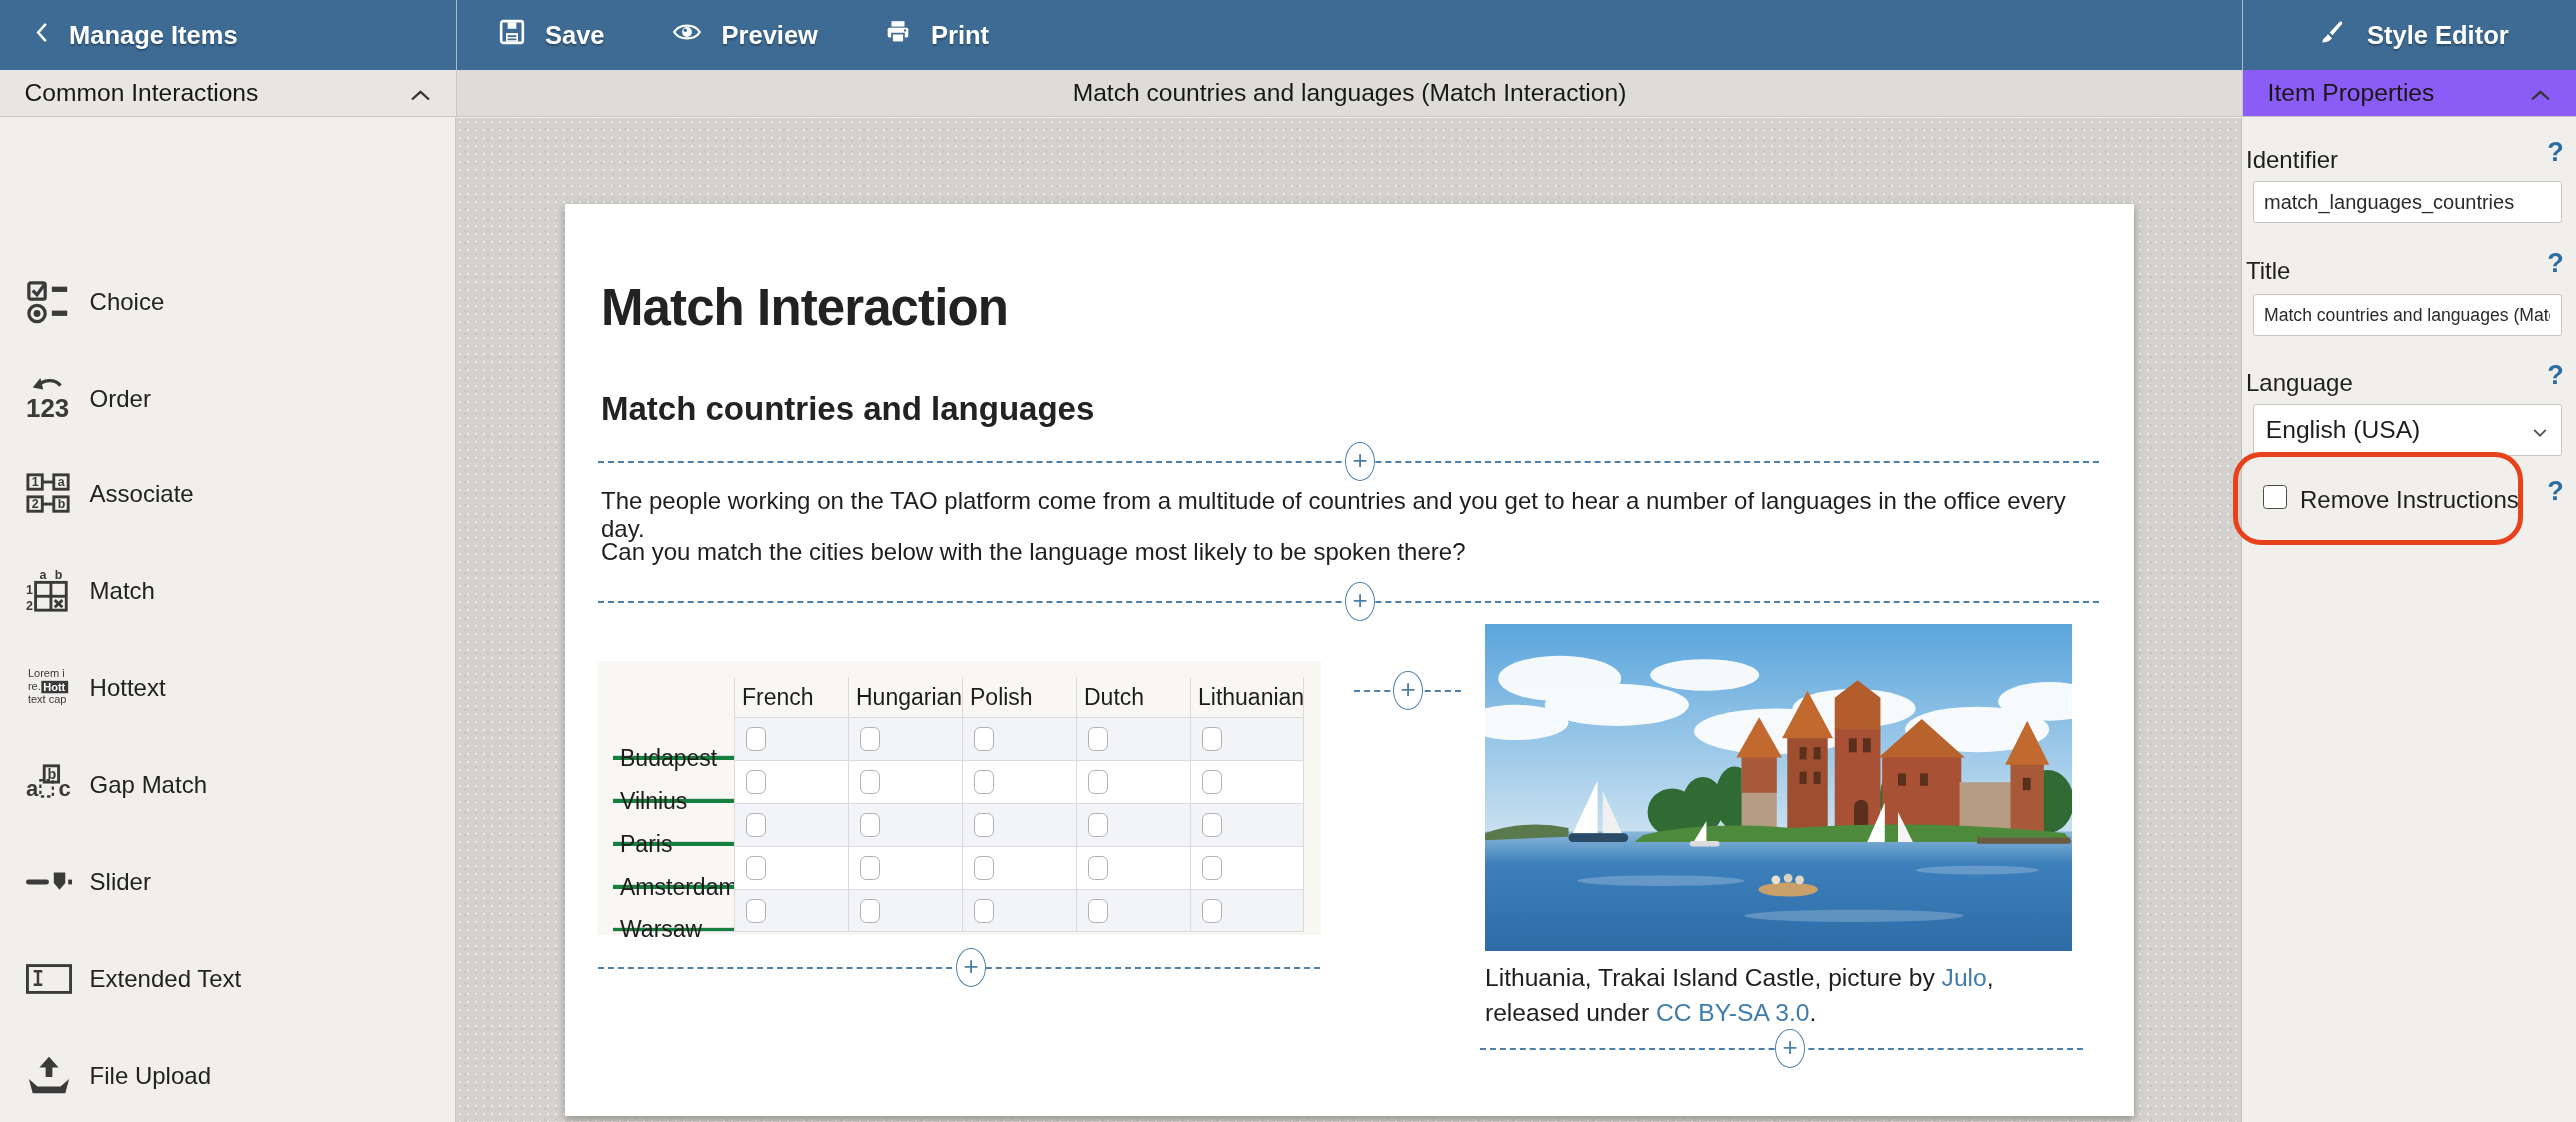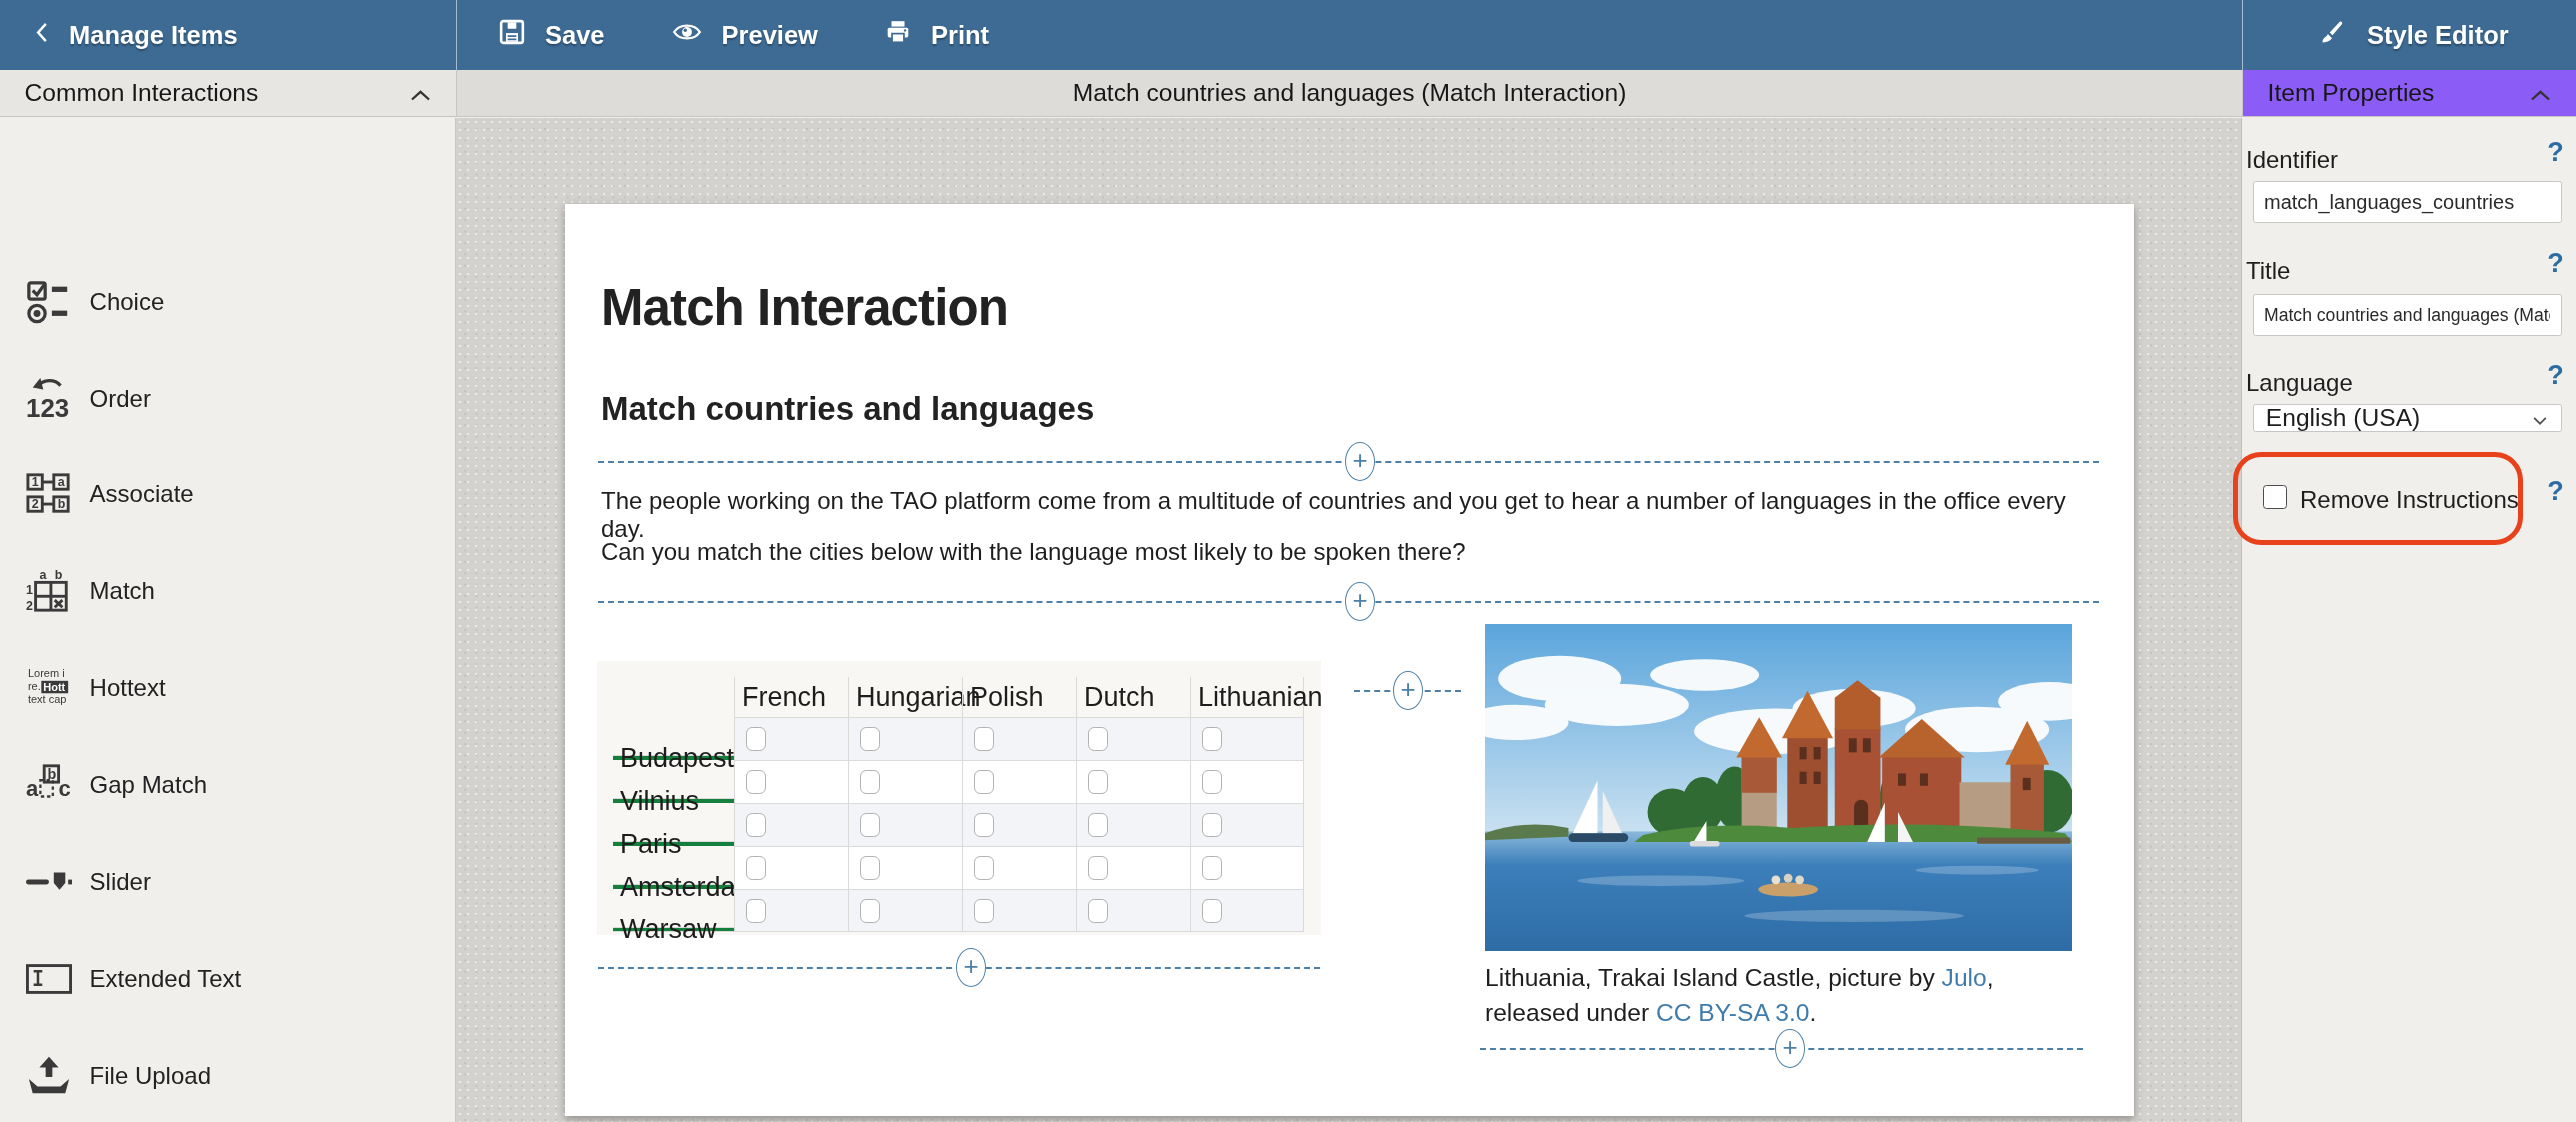--- a/index.html
+++ b/index.html
@@ -44,21 +44,21 @@
   .page h2 { position:absolute; left:36px; top:186px; font-size:33px; font-weight:600; color:#222; }
   .page p  { position:absolute; left:36px; width:1499px; font-size:24px; color:#1e1e1e; }
 
   .dsep { position:absolute; border-top:2.6px dashed #4d80a8; }
   .addc { position:absolute; top:-21px; width:30px; height:39px; border:1.8px solid #4d80a8; border-radius:50%;
     background:#fff; color:#4d80a8; font-size:26px; line-height:35px; text-align:center; cursor:pointer; }
 
   
   .mwidget { position:absolute; left:32px; top:457px; width:724px; height:274px; background:#f8f7f4; padding:16px; }
   .mtable { display:grid; grid-template-columns:121px repeat(5,114px); grid-template-rows:40px repeat(5,43px); }
-  .mcell { display:flex; align-items:center; font-size:27px; color:#1d1d1d; }
+  .mcell { display:flex; align-items:center; font-size:23px; color:#1d1d1d; }
   .mcell.head   { padding-left:7px; }
   .mcell.rowlab { background:#15803d; padding-left:7px;margin-top:38px; }
   .mcell.data.odd  { background:#f2f4f7; }
   .mcell.data.even { background:#fff; }
   .mtable > .mcell:not(:nth-child(6n+1)) { border-left:0.9px solid #dadada; }
   .mtable > .mcell:nth-child(6n) { border-right:0.9px solid #dadada; }
   .mtable > .mcell:nth-child(n+7) { border-top:0.9px solid #dadada; }
   .mtable > .mcell:nth-child(n+31) { border-bottom:0.9px solid #dadada; }
   .cbox { width:20px; height:24px; border:1.8px solid #b2b2b2; border-radius:6.2px; background:#fff; margin-left:10.5px; cursor:pointer; }
 
@@ -67,21 +67,21 @@
   .caption a { color:#3f7cac; text-decoration:none; cursor:pointer; }
 
   
   .props { position:absolute; left:2242px; top:118px; width:334px; height:1005px; background:#f1efec; }
   .plabel { position:absolute; left:4px; font-size:24px; color:#1e1e1e; }
   .help { position:absolute; right:12.3px; font-size:27px; font-weight:700; color:#2b6da3; cursor:pointer; }
   .pinput { position:absolute; left:10.5px; width:309px; height:42px; background:#fff; border:0.9px solid #c8c6c3;
     border-radius:2.6px; padding:0 10.5px; font-family:Liberation Sans, sans-serif; color:#2a2a2a; white-space:nowrap; overflow:hidden; }
   input.pinput { font-size:20px; }
   input.pinput.small { font-size:17.6px; }
-  .pselect { position:absolute; left:10.5px; width:309px; height:28px; background:#fff; border:0.9px solid #c8c6c3;
+  .pselect { position:absolute; left:10.5px; width:309px; height:52px; background:#fff; border:0.9px solid #c8c6c3;
     border-radius:2.6px; display:flex; align-items:center; padding:0 12.3px; font-size:24.6px; color:#1e1e1e;
     justify-content:space-between; cursor:pointer; }
   .pcheck { position:absolute; left:21px; width:24px; height:24px; border:1.8px solid #4c4c4c; border-radius:3.5px; background:#fff; cursor:pointer; }
   .pchecklabel { position:absolute; left:58px; font-size:24px; color:#1e1e1e; }
 
   .annotation { position:absolute; left:2233px; top:452px; width:290px; height:93px;
     border:5.3px solid #e8421c; border-radius:28px; pointer-events:none; z-index:50; }
 
   svg text { font-family:"Liberation Sans","DejaVu Sans",sans-serif; }
 </style>

